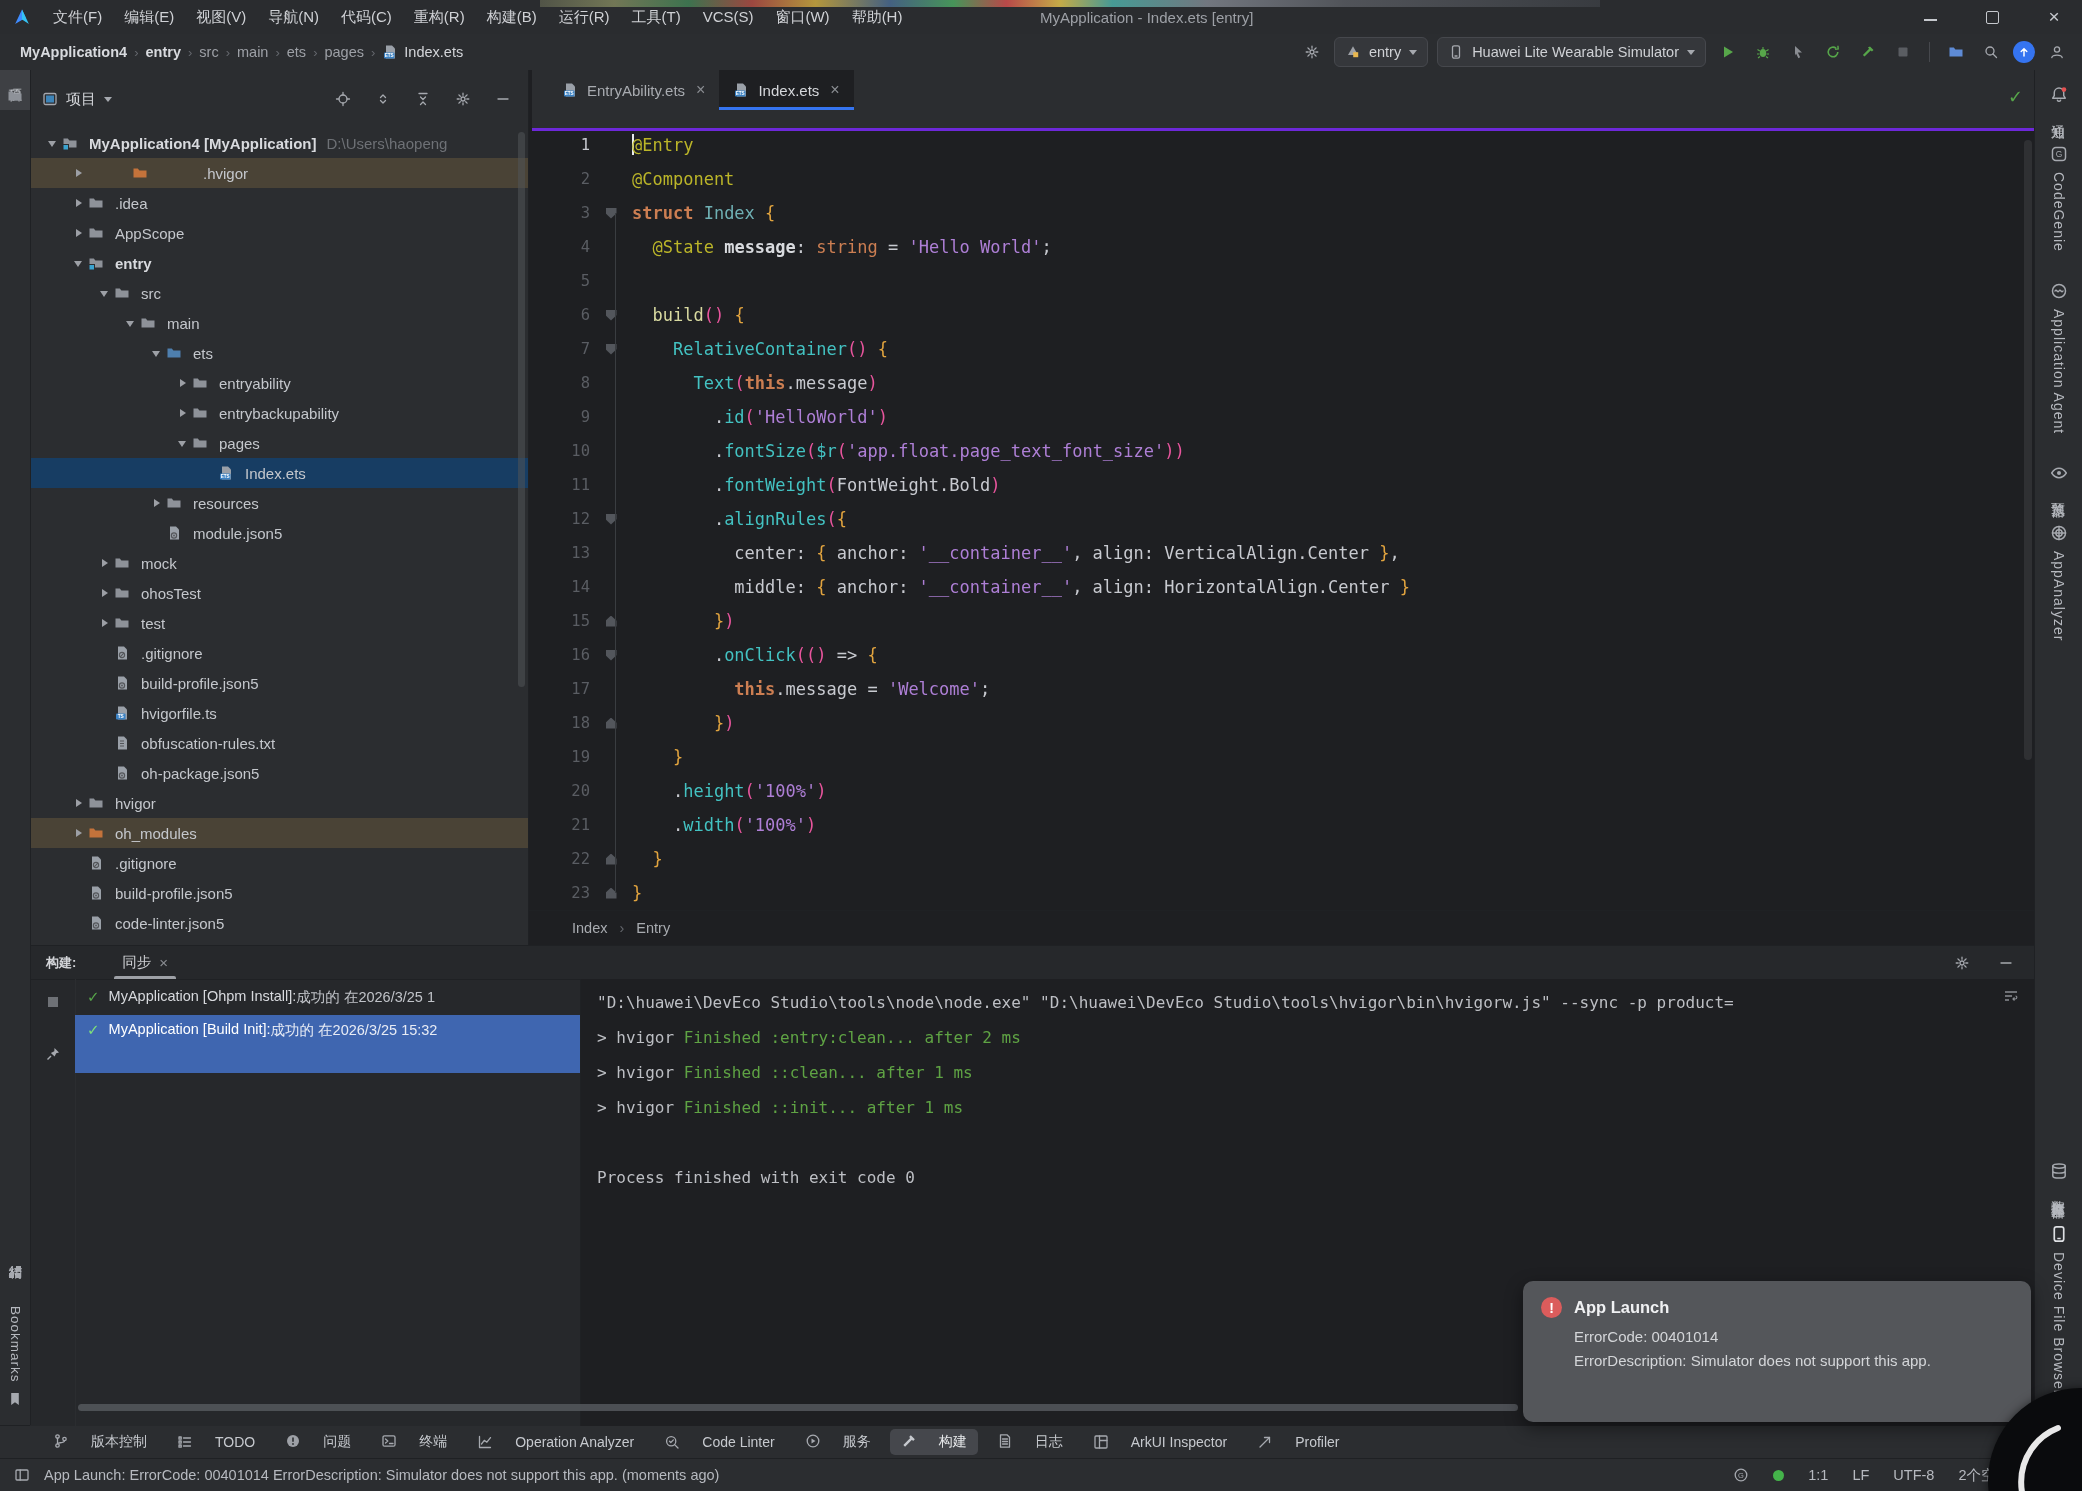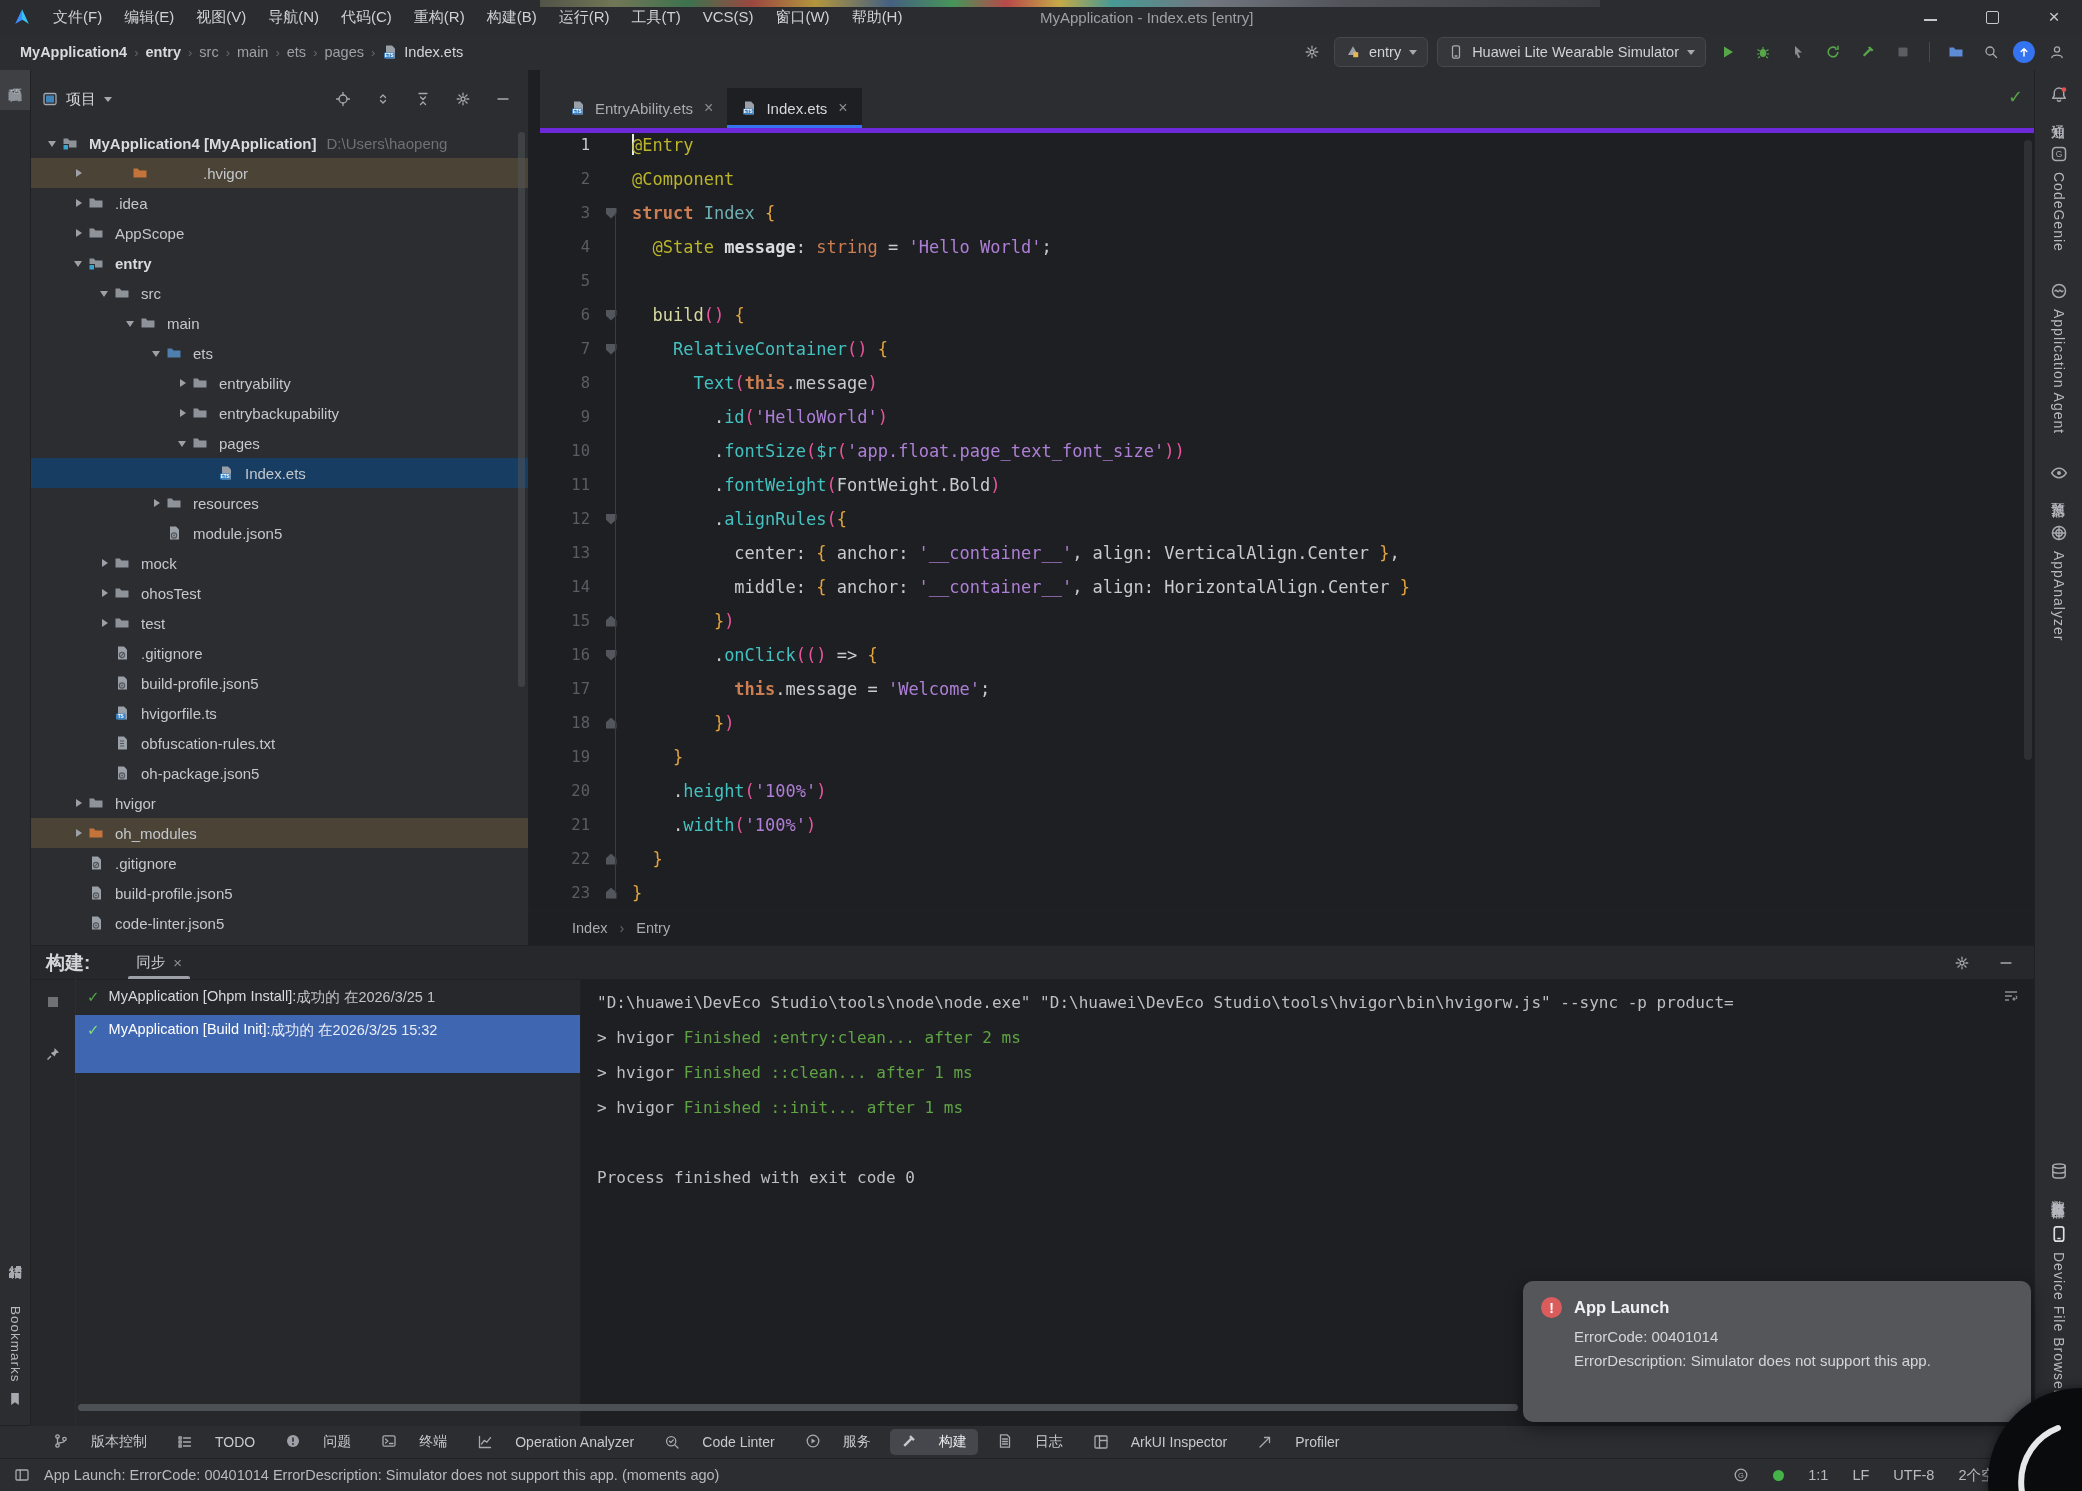--- a/index.html
+++ b/index.html
@@ -50,21 +50,21 @@
   .trow.hl{background:#4A4336}
   .chev{width:18px;height:30px;flex:none;position:relative}
   .chev.closed::before{content:'';position:absolute;left:6px;top:10.5px;border-left:6px solid #9DA0A6;border-top:4.5px solid transparent;border-bottom:4.5px solid transparent}
   .chev.open::before{content:'';position:absolute;left:4px;top:13px;border-top:6px solid #9DA0A6;border-left:4.5px solid transparent;border-right:4.5px solid transparent}
   .ticon{width:20px;margin-right:7px}
   .tlabel.b{font-weight:bold;color:#D8DADE}
   .tpath{color:#6E7176;margin-left:10px}
   #proj-scroll{position:absolute;right:3px;top:62px;width:7px;height:555px;background:#505358;border-radius:4px;opacity:.55}
   
   #editor{position:absolute;left:528px;top:70px;width:1507px;height:875px;background:#1E1F22}
-  #tabstrip{position:absolute;left:12px;top:0;right:0;height:58px;background:#2B2D30;border-bottom:5px solid #6d28d9;display:flex;align-items:flex-end;padding-left:16px}
+  #tabstrip{position:absolute;left:4px;top:0;right:0;height:58px;background:#2B2D30;border-bottom:3px solid #6d28d9;display:flex;padding-left:16px}
   .tab{display:flex;align-items:center;gap:9px;height:40px;padding:0 14px;font-size:15px;color:#A8ABB0;position:relative}
   .tab.active{background:#1E1F22;color:#D5D7DB;box-shadow:inset 0 -3px 0 #3574F0}
   .tab .x{color:#8A8D92;font-size:16px;margin-left:2px}
   #ed-check{position:absolute;right:12px;top:16px;color:#57A64A;font-size:18px;font-weight:bold}
   #codearea{position:absolute;left:0;right:16px;top:58px;height:782px;font-family:"DejaVu Sans Mono","Liberation Mono",monospace;font-size:17px}
   .cl{display:flex;align-items:center;height:34px}
   .ln{width:62px;flex:none;text-align:right;color:#5A5D63;font-size:15.5px;font-family:"DejaVu Sans Mono",monospace}
   .ln.cur{color:#C8CAD0}
   .foldc{width:42px;flex:none;display:flex;justify-content:center}
   .fm{width:11px;height:11px;background:#53565C}
@@ -74,21 +74,21 @@
   #fold-spine{position:absolute;left:87px;top:143px;width:1px;height:680px;background:#3A3D41}
   .caret{display:inline-block;width:2px;height:21px;background:#E8EAEC;vertical-align:-4px;margin-right:-2px}
   .tk-ann{color:#BBB529}.tk-kw{color:#CC7E52}.tk-kwb{color:#CC7E52;font-weight:bold}
   .tk-typ{color:#6FB0B4}.tk-comp{color:#43C2C2}.tk-fn{color:#D8D9A0}.tk-str{color:#AE7FD6}
   .tk-par{color:#E8559D}.tk-brc{color:#E2A43F}.tk-pln{color:#C8CAD0}.tk-plnb{color:#D8DADE;font-weight:bold}
   #ed-breadcrumb{position:absolute;left:0;right:0;top:840px;height:34px;border-top:1px solid #1F2124;display:flex;align-items:center;padding-left:44px;gap:12px;font-size:14.5px;color:#A8ABB0;background:#1E1F22}
   #ed-scroll{position:absolute;right:3px;top:70px;width:8px;height:620px;background:#3A3C40;border-radius:4px;opacity:.6}
   
   #build{position:absolute;left:30px;top:945px;width:2005px;height:480px;background:#26282B;border-top:1px solid #1F2124;z-index:1}
   #build-header{height:33px;display:flex;align-items:center;border-bottom:1px solid #1F2124}
-  #build-label{font-size:19px;font-weight:bold;color:#D3D5D9;margin-left:16px}
+  #build-label{font-size:13px;font-weight:bold;color:#D3D5D9;margin-left:16px}
   #build-tab{margin-left:42px;height:33px;display:flex;align-items:center;gap:8px;font-size:14.5px;color:#CFD1D5;position:relative;padding:0 4px}
   #build-tab::after{content:'';position:absolute;left:-4px;right:-4px;bottom:0;height:3px;background:#9DA0A6;border-radius:2px 2px 0 0}
   #build-tab .x{color:#8A8D92;font-size:15px}
   #build-actions{margin-left:auto;margin-right:16px;display:flex;gap:18px}
   #build-gutter{position:absolute;left:0;top:33px;bottom:0;width:45px;display:flex;flex-direction:column;align-items:center;gap:26px;padding-top:10px;border-right:1px solid #2B2D30}
   #runs{position:absolute;left:45px;top:33px;width:505px;bottom:0;overflow:hidden}
   .run{display:flex;align-items:flex-start;padding:6px 8px 0 12px;font-size:14.5px;margin-top:3px;min-height:24px;white-space:nowrap;overflow:hidden}
   .run .ck{color:#57A64A;font-weight:bold;margin-right:9px;font-size:15px}
   .run .rb{font-weight:normal;color:#D8DADE}
   .run .rr{color:#C0C3C8}

